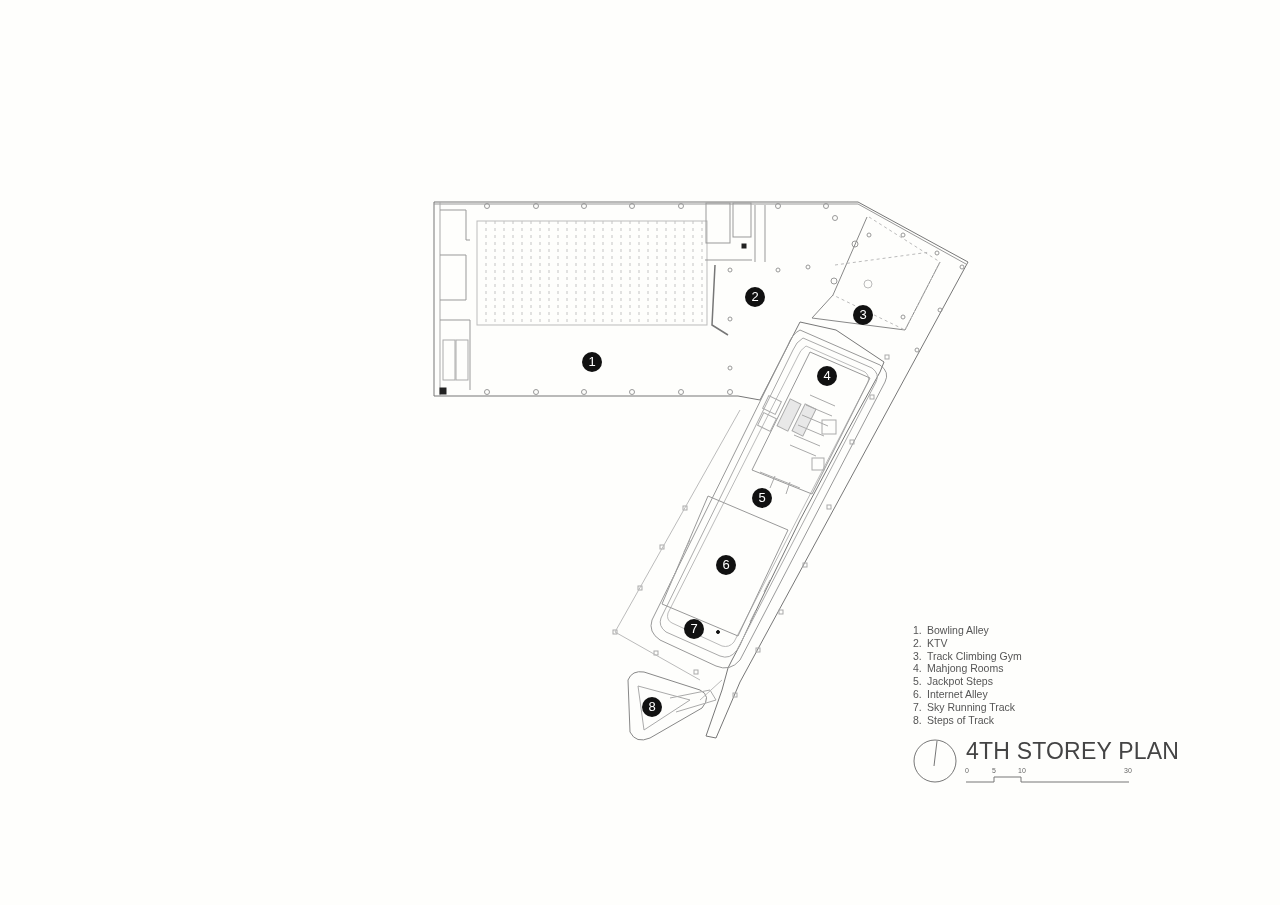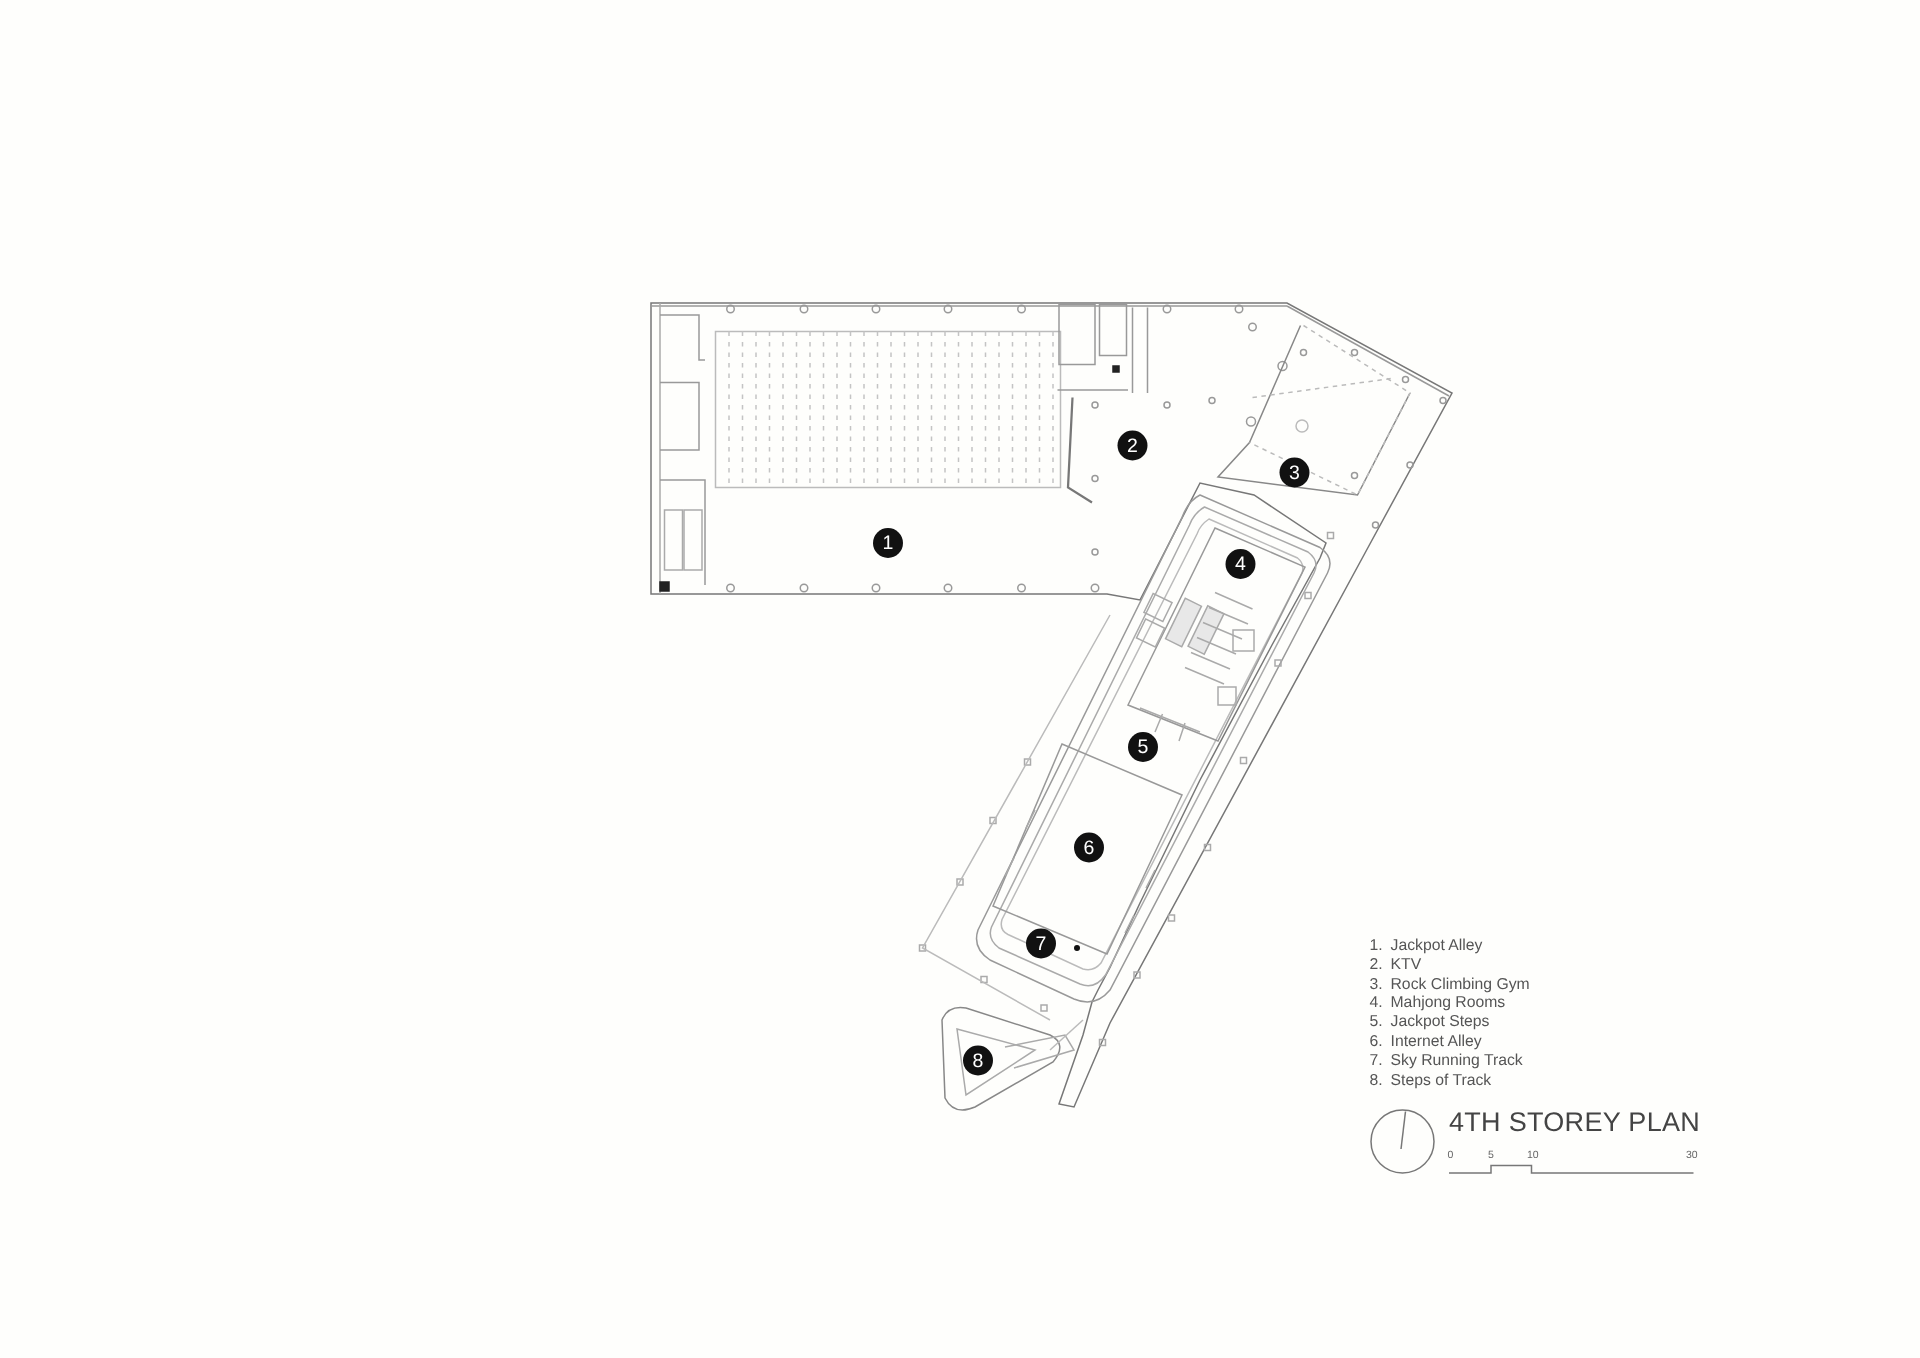--- a/index.html
+++ b/index.html
@@ -2,21 +2,21 @@
 <html><head>
 <meta charset="utf-8">
 <style>
   html, body { margin:0; padding:0; background:#fefefc; }
   body { width:1280px; height:905px; position:relative; overflow:hidden; font-family:"Liberation Sans", sans-serif; }
   #plan { position:absolute; left:0; top:0; }
   .legend { position:absolute; left:913px; top:624px; font-size:10.5px; color:#555; line-height:12.8px; }
   .legend-item { white-space:nowrap; }
   .legend-item .num { display:inline-block; width:14px; }
   .title-block { position:absolute; left:912px; top:738px; }
-  .plan-title { position:absolute; left:54px; top:0px; font-size:18px; color:#444; letter-spacing:0.2px; white-space:nowrap; }
+  .plan-title { position:absolute; left:54px; top:0px; font-size:23px; color:#444; letter-spacing:0.2px; white-space:nowrap; }
   .scale-lbl { position:absolute; font-size:7px; color:#666; }
   .tag { position:absolute; width:20px; height:20px; border-radius:50%; background:#111; color:#fff; font-size:13px; text-align:center; line-height:20px; transform:translate(-50%,-50%); }
 </style>
 </head>
 <body>
 
 <svg id="plan" width="1280" height="905" viewBox="0 0 1280 905">
   <g fill="none" stroke="#8a8a8a" stroke-width="1">
 
     <path d="M434,202 L858,202 L968,262 L912,365 L740,682 L716,738 L706,736 L722,690 L728,668 L732,660 L740,645 L760,602 L800,520 L848,430 L880,372 L884,362 L836,330 L800,322 L760,400 L738,396 L434,396 Z" stroke="#777"></path>
@@ -149,23 +149,23 @@
 <div class="tag" style="left:592px;top:362px">1</div>
 <div class="tag" style="left:755px;top:297px">2</div>
 <div class="tag" style="left:863px;top:315px">3</div>
 <div class="tag" style="left:827px;top:376px">4</div>
 <div class="tag" style="left:762px;top:498px">5</div>
 <div class="tag" style="left:726px;top:565px">6</div>
 <div class="tag" style="left:694px;top:629px">7</div>
 <div class="tag" style="left:652px;top:707px">8</div>
 
 <div class="legend">
-  <div class="legend-item"><span class="num">1.</span><span>Jackpot Alley</span></div>
+  <div class="legend-item"><span class="num">1.</span><span>Bowling Alley</span></div>
   <div class="legend-item"><span class="num">2.</span><span>KTV</span></div>
-  <div class="legend-item"><span class="num">3.</span><span>Rock Climbing Gym</span></div>
+  <div class="legend-item"><span class="num">3.</span><span>Track Climbing Gym</span></div>
   <div class="legend-item"><span class="num">4.</span><span>Mahjong Rooms</span></div>
   <div class="legend-item"><span class="num">5.</span><span>Jackpot Steps</span></div>
   <div class="legend-item"><span class="num">6.</span><span>Internet Alley</span></div>
   <div class="legend-item"><span class="num">7.</span><span>Sky Running Track</span></div>
   <div class="legend-item"><span class="num">8.</span><span>Steps of Track</span></div>
 </div>
 
 <div class="title-block">
   <svg width="48" height="48" style="position:absolute;left:0;top:0">
     <circle cx="23" cy="23" r="21" fill="none" stroke="#777" stroke-width="1"></circle>

